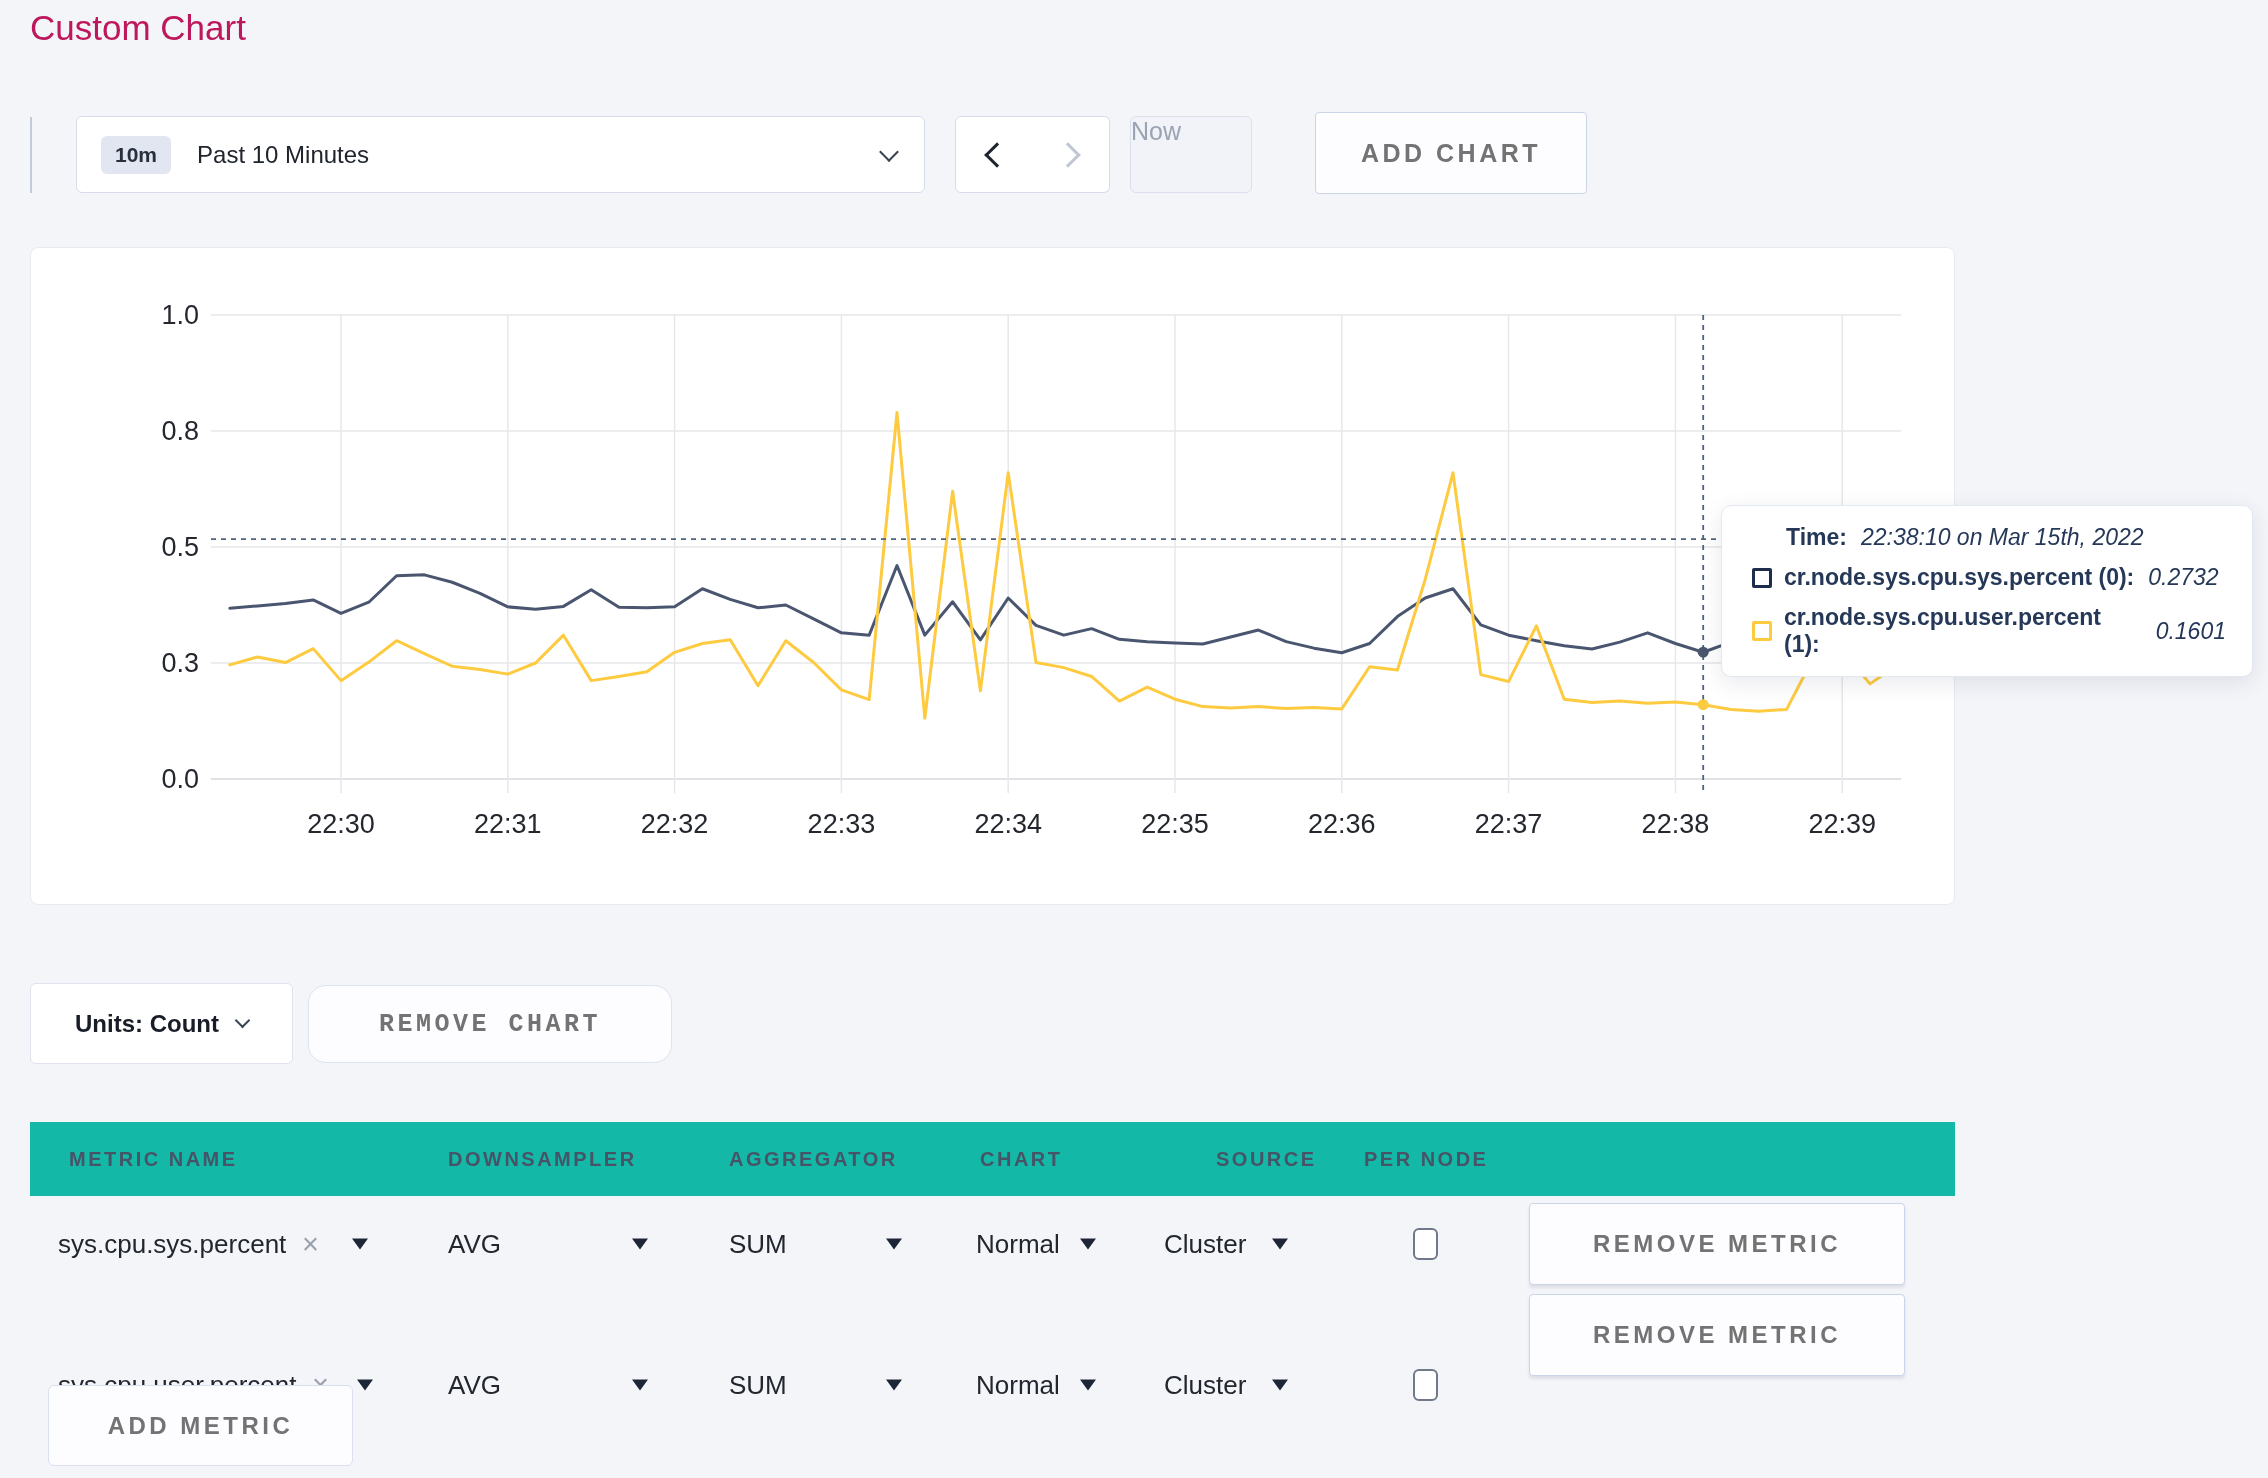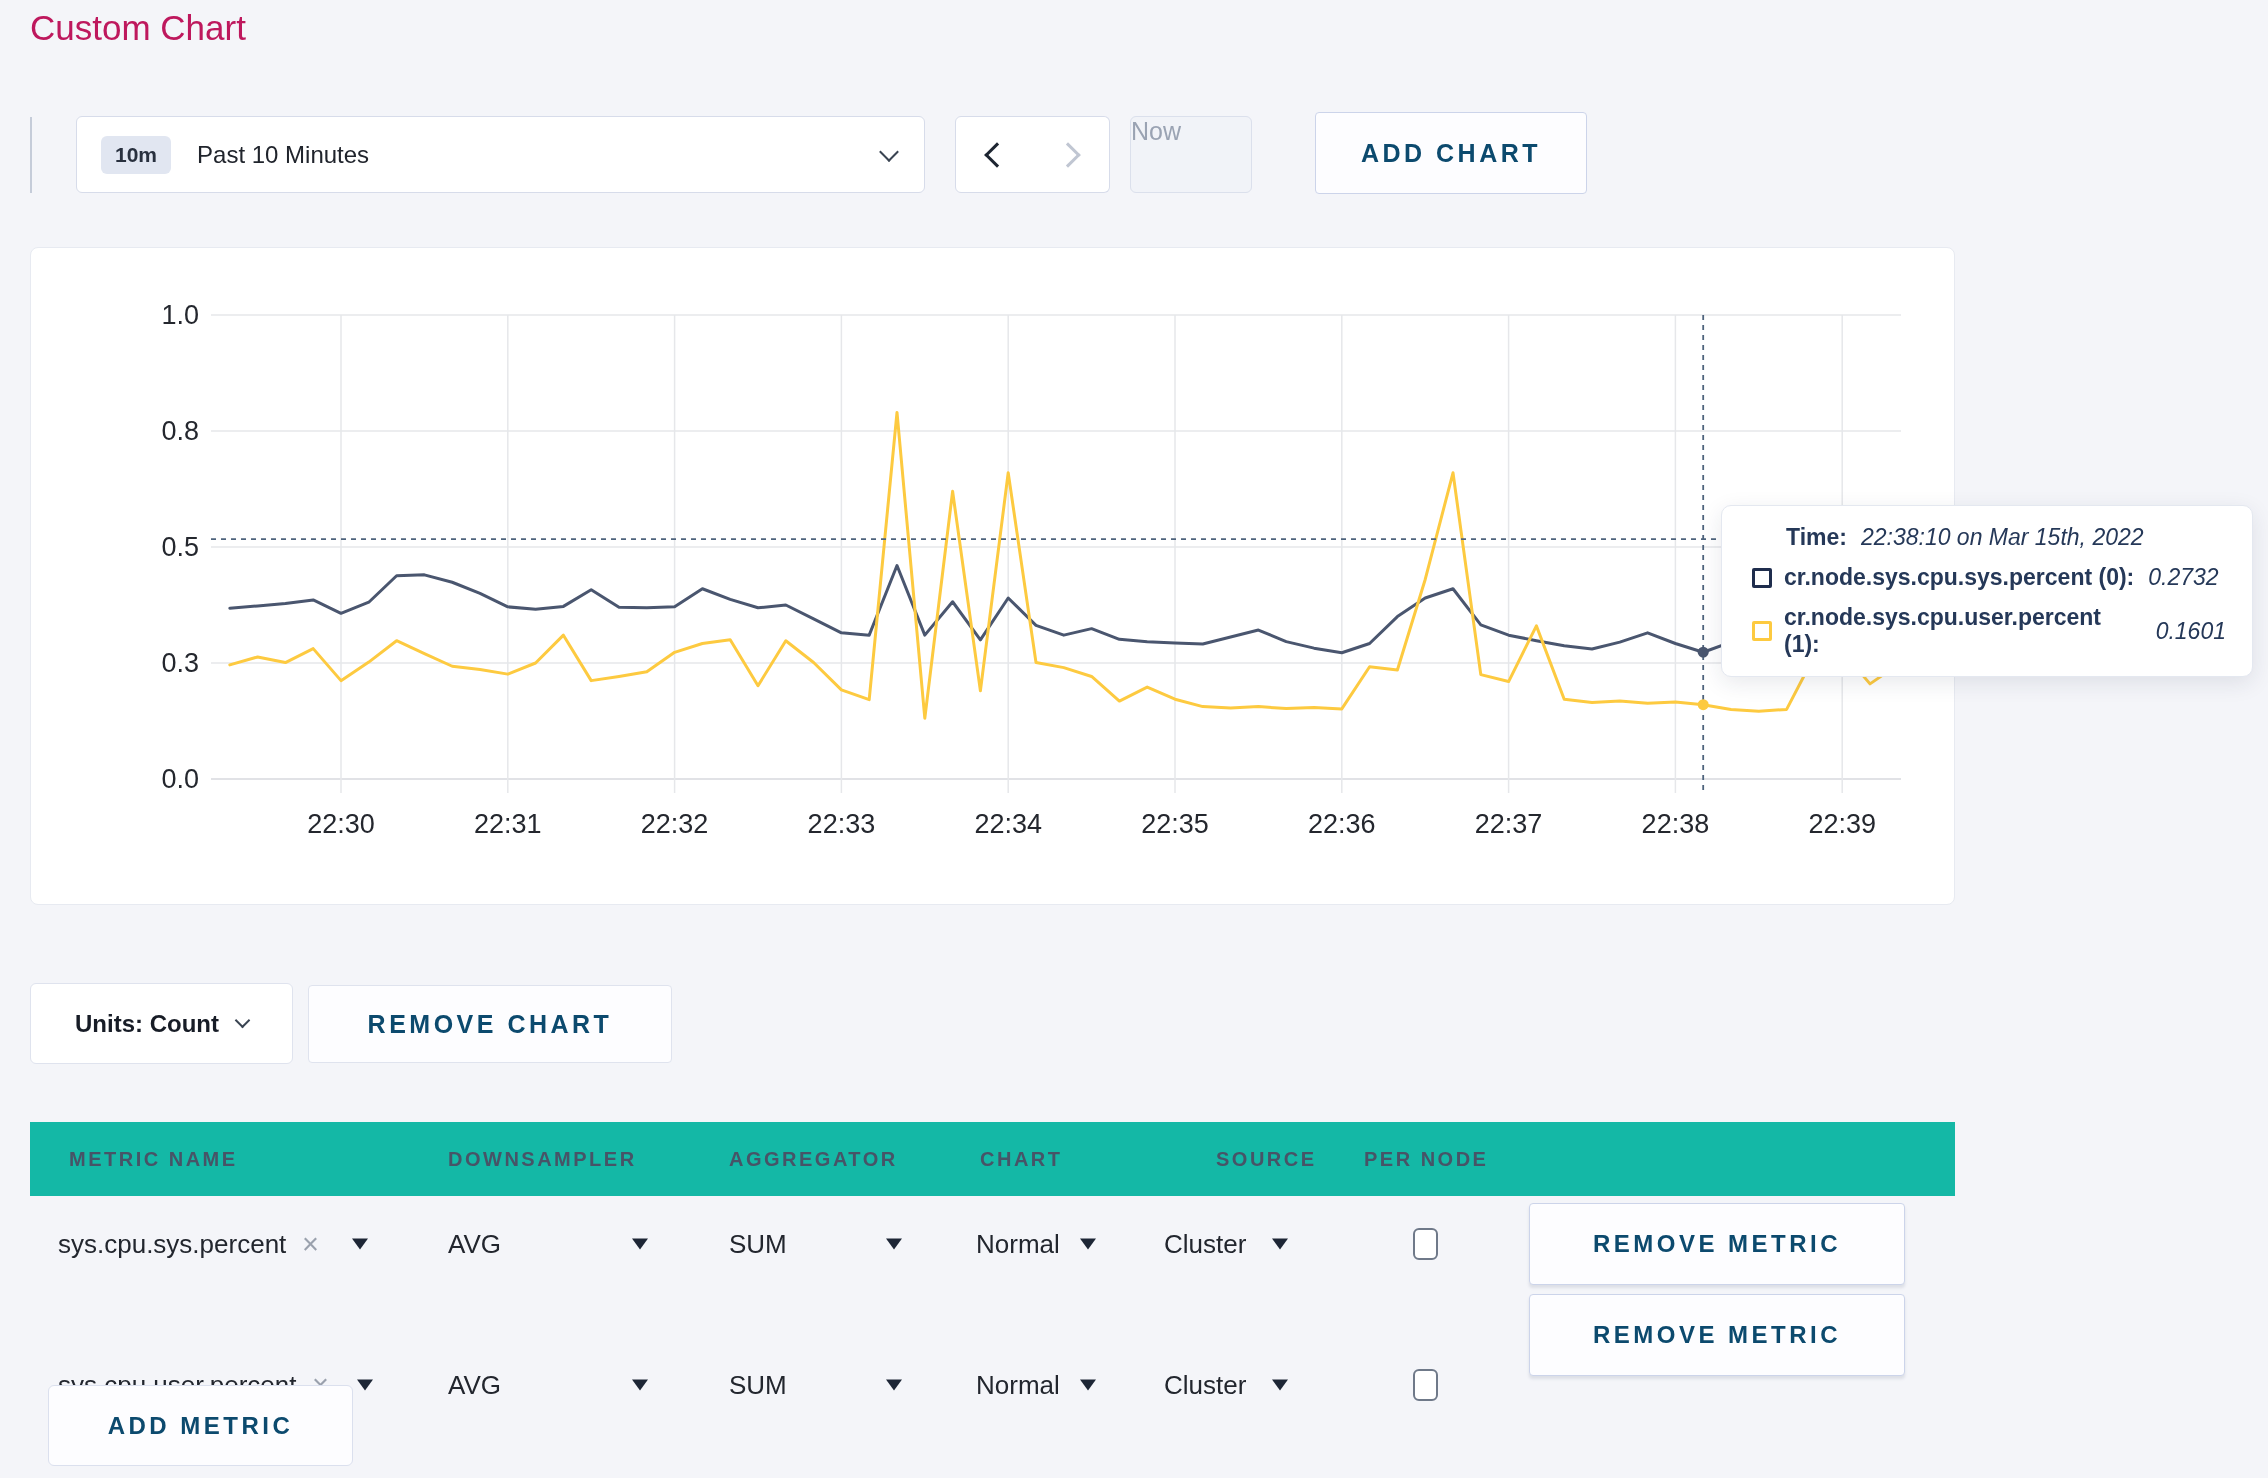--- a/index.html
+++ b/index.html
@@ -41,21 +41,21 @@
   .chev-left  { transform:rotate(135deg); margin-left:6px; }
   .chev-right { transform:rotate(-45deg); border-color:#c0c6d2; margin-right:6px; }
   .now-btn {
     left:1130px; top:116px; width:122px; height:77px;
     background:#f1f3f8; border:1px solid #dbe0ec; border-radius:6px;
     justify-content:center; font-size:25px; color:#9aa3b3; cursor:default;
   }
   .blue-btn {
     background:#fdfdff; border:1px solid #ccd4ea; border-radius:4px;
     display:flex; align-items:center; justify-content:center;
-    font-size:25px; font-weight:600; letter-spacing:3.5px; color:#0c4a6e; cursor:pointer;
+    font-size:25px; font-weight:600; letter-spacing:3.5px; color:#737373; cursor:pointer;
   }
   .add-chart-btn { left:1315px; top:112px; width:272px; height:82px; }
 
   
   .chart-card {
     left:30px; top:247px; width:1925px; height:658px;
     background:#fff; border:1px solid #e7eaf1; border-radius:8px;
   }
   .chart-card svg { display:block; }
 
@@ -74,21 +74,21 @@
   .tt-swatch { width:20px; height:20px; border:3.5px solid; border-radius:2px; margin-right:12px; flex:0 0 auto; background:#fff; }
 
   
   .units-btn {
     left:30px; top:983px; width:263px; height:81px;
     background:#fff; border:1px solid #dfe3ee; border-radius:6px;
     display:flex; align-items:center; justify-content:center; gap:18px;
     font-size:24px; font-weight:700; color:#171c26; cursor:pointer;
   }
   .units-chev { width:11px; height:11px; border-right:2.5px solid #3a4452; border-bottom:2.5px solid #3a4452; transform:rotate(45deg); margin-top:-6px; }
-  .remove-chart-btn { left:308px; top:985px; width:364px; height:78px; border-radius:4px; border-color:#dfe3ee; }
+  .remove-chart-btn { left:308px; top:985px; width:364px; height:78px; border-radius:18px; border-color:#dfe3ee;font-family:Liberation Mono, monospace; }
 
   
   .table-header { left:30px; top:1122px; width:1925px; height:74px; background:#14b8a6; }
   .th {
     position:absolute; top:50%; transform:translateY(-50%);
     font-size:20px; font-weight:700; letter-spacing:2.5px; color:#475467;
   }
   .metric-row { left:30px; height:95px; width:1925px; }
   .row-1 { top:1196px; } .row-2 { top:1337px; }
   .cell { position:absolute; top:50%; transform:translateY(-50%); font-size:26px; color:#22262e; white-space:nowrap; }

